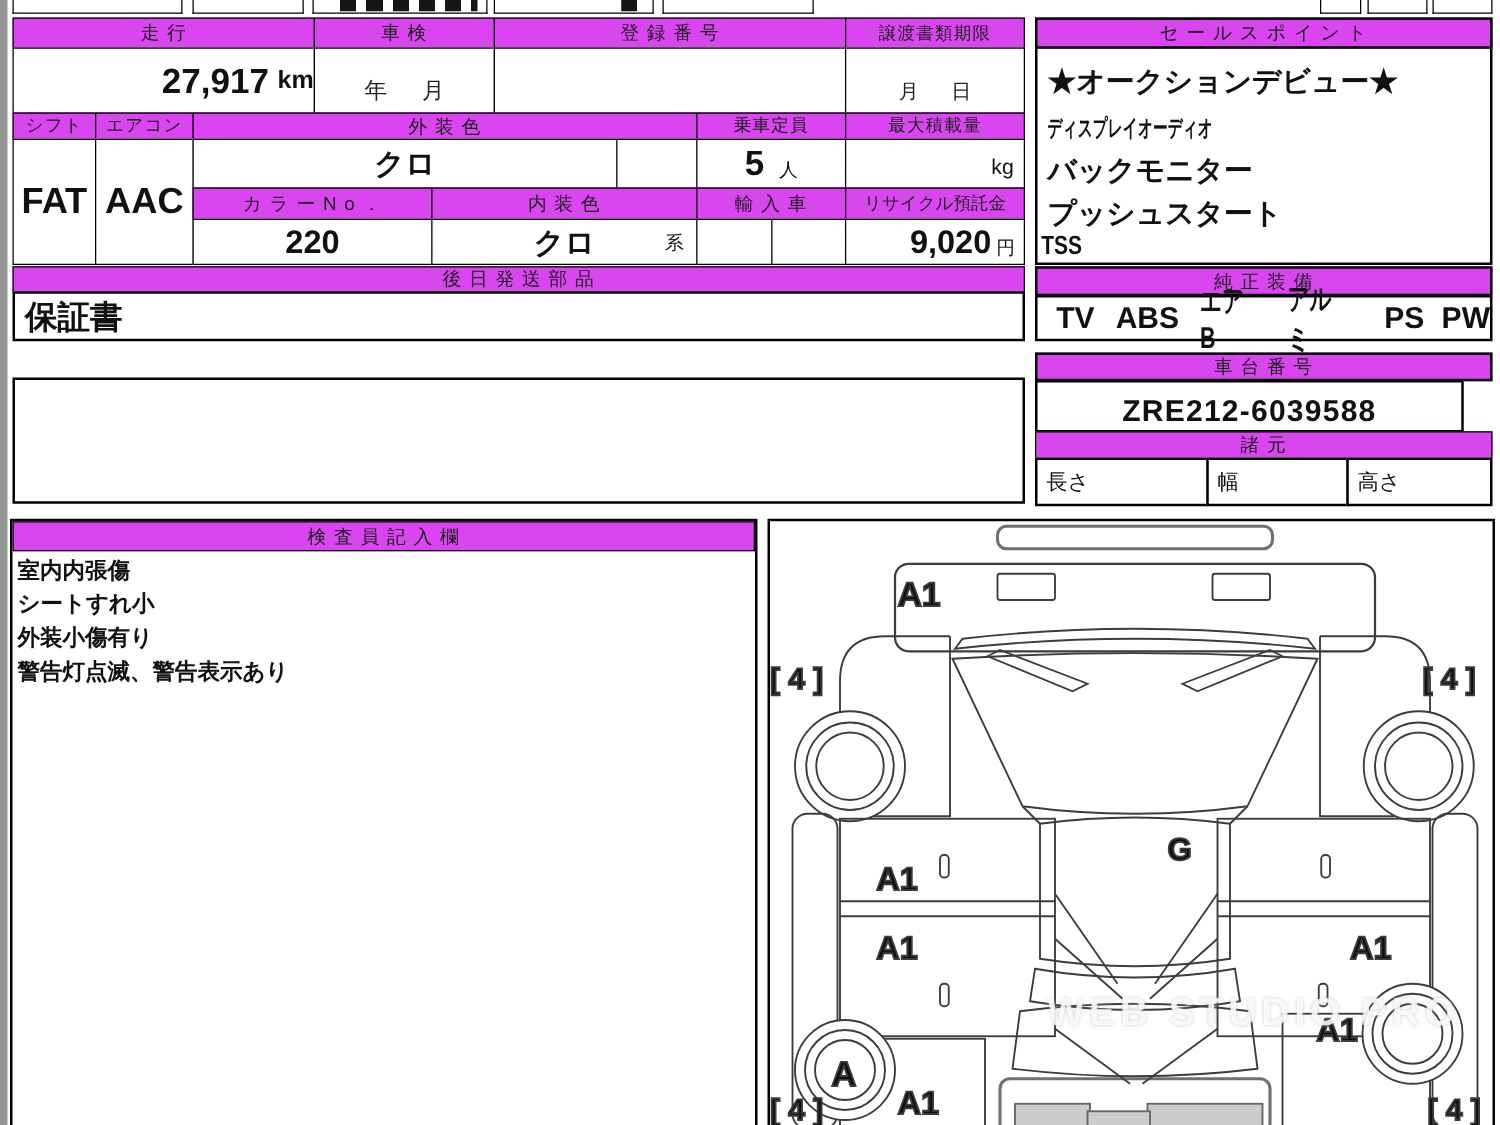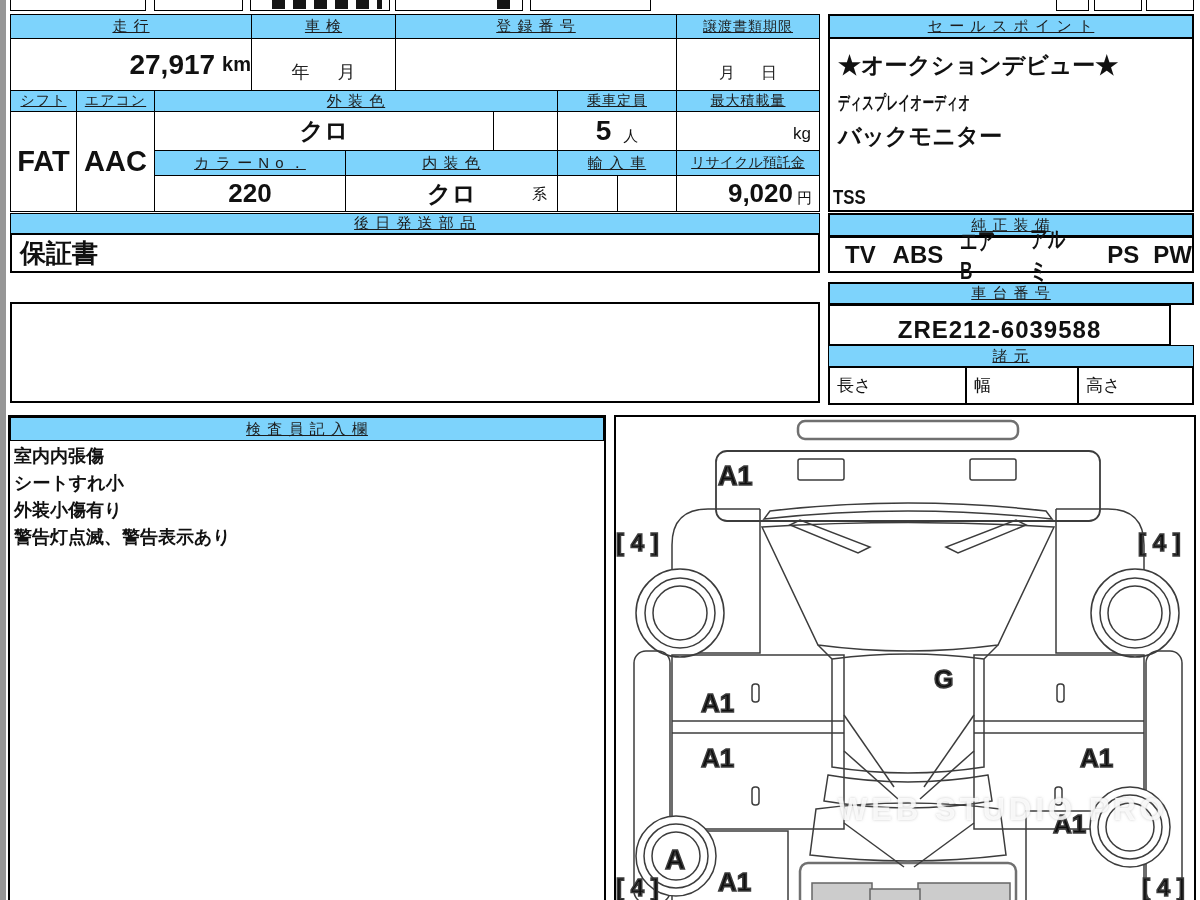--- a/index.html
+++ b/index.html
@@ -1,21 +1,21 @@
 <!DOCTYPE html>
 <html><head>
 <meta charset="utf-8">
 <style>
   html,body{margin:0;padding:0;}
   #page{position:relative;width:1200px;height:900px;background:#ffffff;overflow:hidden;
         font-family:"Liberation Sans",sans-serif;color:#111;}
   .abs{position:absolute;box-sizing:border-box;}
   .cell{position:absolute;box-sizing:border-box;border:1.5px solid #000;background:#fff;
         display:flex;align-items:center;justify-content:center;}
-  .hdr{background:#7dd3fc;font-size:15px;color:#1c1c1c;letter-spacing:1px;text-decoration:underline;}
+  .hdr{background:#d946ef;font-size:15px;color:#1c1c1c;letter-spacing:1px;}
   .b{font-weight:bold;}
   .left{justify-content:flex-start;}
   .right{justify-content:flex-end;}
   .box2{border:2px solid #000;}
   .tcell{position:absolute;top:0;height:11px;border:1.5px solid #000;border-top:none;background:#fff;box-sizing:border-box;}
   .blob{position:absolute;top:0;height:9px;background:repeating-linear-gradient(90deg,#151515 0 13px,rgba(0,0,0,0) 13px 21px);}
   .narrow{display:inline-block;transform:scaleX(0.62);transform-origin:0 50%;white-space:nowrap;}
   .narrow8{display:inline-block;transform:scaleX(0.8);transform-origin:0 50%;}
   .narrow7{display:inline-block;transform:scaleX(0.72);transform-origin:0 50%;}
   .salesline{position:absolute;left:838px;font-weight:bold;white-space:nowrap;text-align:center;}
@@ -141,20 +141,21 @@
       <span>保証書</span>
     </div>
 
   <div class="abs box2" style="left:828px;top:14px;width:366px;height:198px;background:#fff;"></div>
   <div class="cell hdr" style="left:828px;top:14px;width:366px;height:25px;border-width:2px;">
       <span>セ ー ル ス ポ イ ン ト</span>
     </div>
   <div class="salesline" style="top:50px;font-size:23px;">★オークションデビュー★</div>
   <div class="salesline" style="top:90px;font-size:19px;"><span class="narrow">ディスプレイオーディオ</span></div>
   <div class="salesline" style="top:121px;font-size:23px;">バックモニター</div>
+  <div class="salesline" style="top:155px;font-size:23px;">プッシュスタート</div>
   <div class="salesline" style="top:185px;font-size:21px;left:833px;"><span class="narrow8">TSS</span></div>
 
   <div class="cell hdr" style="left:828px;top:213px;width:366px;height:24px;border-width:2px;">
       <span>純 正 装 備</span>
     </div>
   <div class="cell left" style="left:828px;top:236px;width:366px;height:37px;border-width:2px;padding-left:15px;font-size:24px;font-weight:bold;gap:0;">
     <span>TV</span>
     <span style="width:17px;"></span>
       <span>ABS</span>
     <span style="width:17px;"></span>

